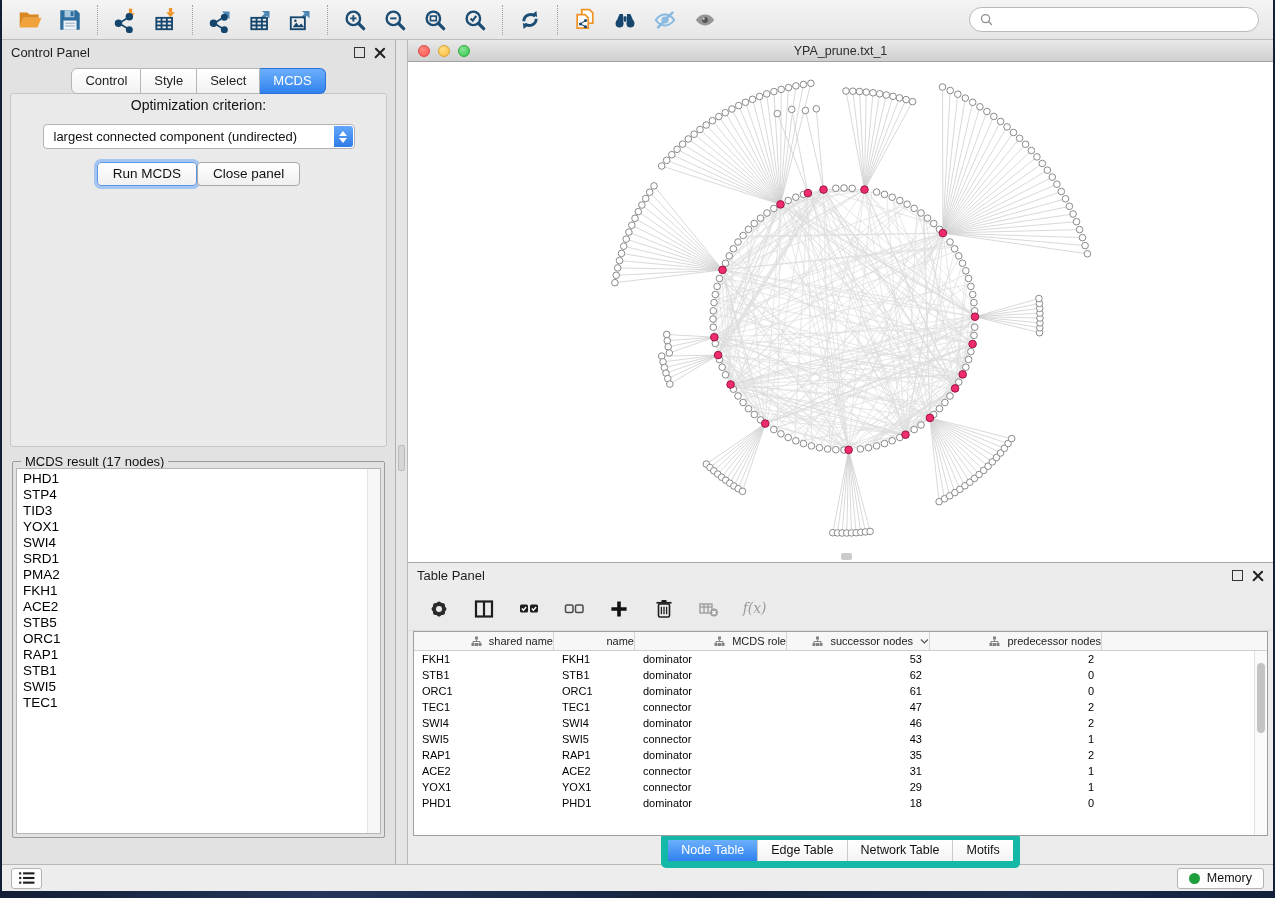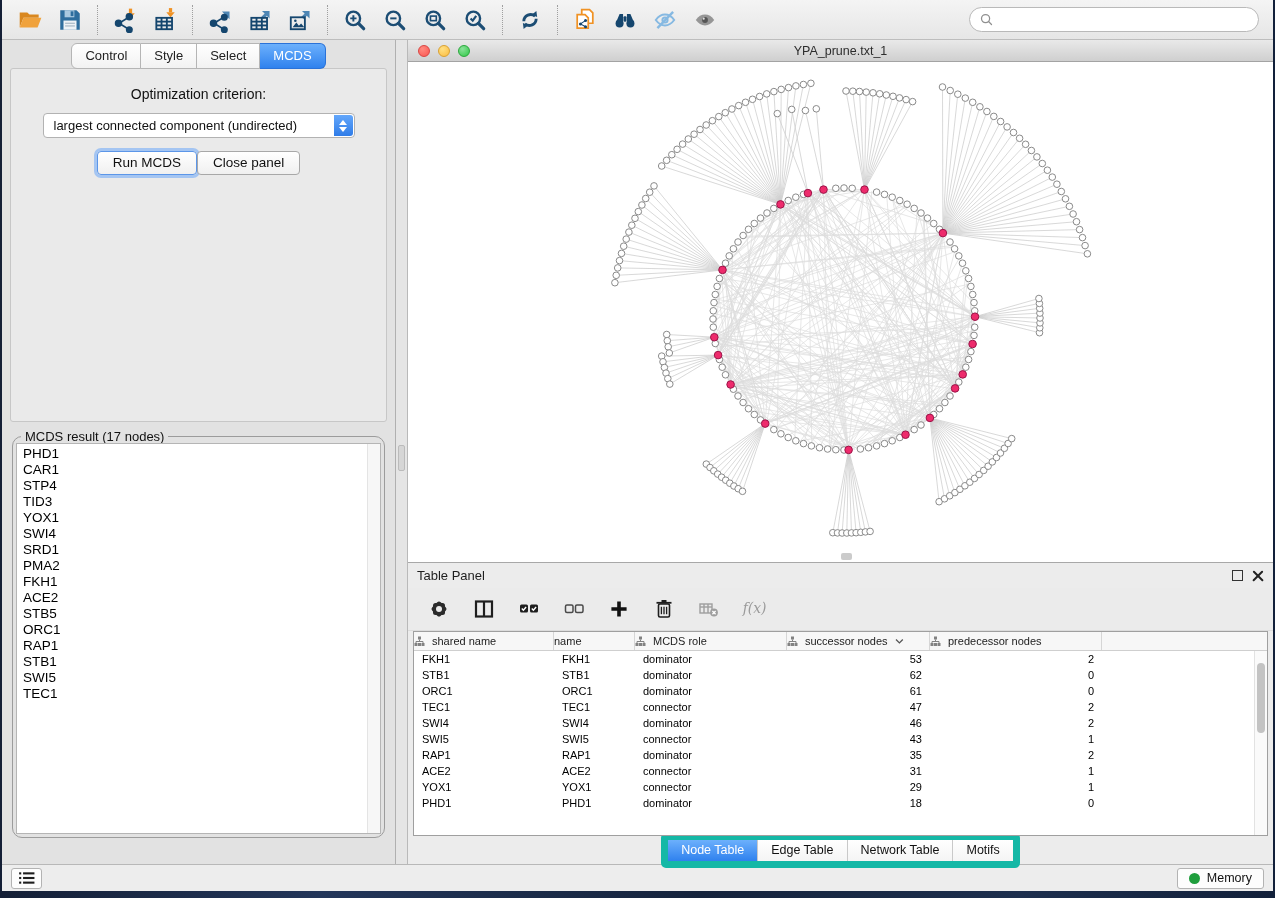--- a/index.html
+++ b/index.html
@@ -30,34 +30,34 @@
   .close-x:before { transform:rotate(45deg); } .close-x:after { transform:rotate(-45deg); }
 
   .cp-tabs { display:flex; justify-content:center; position:relative; z-index:2; margin-top:3px; }
   .cp-tab { padding:4px 13px 5px; background:linear-gradient(#ffffff,#f2f2f2); border:1px solid #b5b5b5;
     border-left-width:0; font-size:13px; color:#222; cursor:default; }
   .cp-tab:first-child { border-left-width:1px; border-radius:6px 0 0 6px; }
   .cp-tab:last-child { border-radius:0 6px 6px 0; }
   .cp-tab.active { background:linear-gradient(#6cb0fc,#3082ee); color:#fff; border-color:#2a72d8; }
 
   .cp-inner { margin:-1px 8px 0 8px; height:354px; background:#eaeaea; border:1px solid #c7c7c7;
-    border-radius:3px; text-align:center; padding-top:17px; flex:0 0 auto; }
+    border-radius:3px; text-align:center; padding-top:3px; flex:0 0 auto; }
   #opt-label { font-size:14px; color:#111; }
   #criterion-select { width:312px; height:25px; margin:11px auto 0; background:#fff; border:1px solid #b2b2b2;
     border-radius:4px; display:flex; align-items:center; padding-left:10px; font-size:13px; color:#111; position:relative; }
   .sel-stepper { position:absolute; right:1px; top:1px; bottom:1px; width:19px; border-radius:0 3px 3px 0;
     background:linear-gradient(#63a7fb,#2f7ce8); display:flex; flex-direction:column; align-items:center; justify-content:center; gap:2px; }
   .chev-up { width:0; height:0; border-left:4px solid transparent; border-right:4px solid transparent; border-bottom:5px solid #fff; }
   .chev-dn { width:0; height:0; border-left:4px solid transparent; border-right:4px solid transparent; border-top:5px solid #fff; }
   .btn-row { margin-top:13px; display:flex; justify-content:center; }
   .push-btn { font-family:inherit; font-size:13.5px; color:#111; padding:3px 15px 4px;
     background:linear-gradient(#ffffff,#f0f0f0); border:1px solid #a8a8a8; border-radius:4px; }
   .push-btn.focused { border-color:#5c96e8; box-shadow:0 0 0 3px rgba(106,166,248,.55); }
 
-  .group-box { margin:14px 10px 26px 10px; flex:1; position:relative; border:1px solid #9c9c9c; border-radius:10px; }
+  .group-box { margin:14px 10px 26px 10px; flex:1; position:relative; border:1px solid #9c9c9c; border-radius:2px; }
   .group-legend { position:absolute; top:-8px; left:8px; background:#e2e2e2; padding:0 4px; font-size:13px; color:#111; }
   .mcds-list { position:absolute; left:3px; right:3px; top:6px; bottom:3px; background:#fff; border:1px solid #b5b5b5; overflow:hidden; }
   .mcds-scroll-track { position:absolute; right:0; top:0; bottom:0; width:13px; background:#f7f7f7; border-left:1px solid #e4e4e4; }
   .list-item { font-size:13.5px; color:#000; line-height:16px; padding-left:6px; }
   .mcds-items { padding-top:2px; }
 
   
   #v-splitter { width:12px; background:#e5e5e5; border-right:1px solid #b9b9b9; position:relative; }
   .split-handle { position:absolute; top:405px; left:2px; width:7px; height:26px; background:#d6d6d6; border:1px solid #bbb; border-radius:2px; }
 
@@ -76,21 +76,21 @@
   #net-svg { position:absolute; inset:0; }
   .hscroll-thumb { position:absolute; bottom:2px; left:50%; width:11px; height:7px; background:#cbcbcb; border-radius:2px; }
 
   
   #table-panel { flex:1; display:flex; flex-direction:column; background:#ececec; min-height:0; }
   .tp-toolbar { height:43px; display:flex; align-items:center; gap:19px; padding:0 18px;
     background:#ebebeb; border-bottom:1px solid #dcdcdc; flex:0 0 auto; }
   .tp-tool { width:26px; height:26px; display:flex; align-items:center; justify-content:center; }
   .sheet { flex:1; margin:0 5px; background:#fff; border:1px solid #9f9f9f; position:relative; overflow:hidden; min-height:0; }
   .thead { display:flex; height:19px; background:#f7f7f7; border-bottom:1px solid #cfcfcf; }
-  .hcell { display:flex; align-items:center; justify-content:flex-start; gap:7px; font-size:11px; color:#222;
+  .hcell { display:flex; align-items:center; justify-content:flex-end; gap:7px; font-size:11px; color:#222;
     border-right:1px solid #d6d6d6; overflow:hidden; white-space:nowrap; flex:0 0 auto; }
   .hcell.filler { flex:1 1 auto; border-right:none; }
   .trow { display:flex; height:16px; align-items:center; font-size:11px; color:#000; }
   .tcell { padding:0 8px; overflow:hidden; white-space:nowrap; flex:0 0 auto; }
   .tcell.num { text-align:right; }
   .vscroll { position:absolute; top:19px; right:0; bottom:0; width:13px; background:#fafafa; border-left:1px solid #e2e2e2; }
   .vscroll-thumb { position:absolute; top:12px; left:2px; width:8px; height:70px; background:#c3c3c3; border-radius:4px; }
   .tp-tabs { height:28px; display:flex; align-items:center; justify-content:center; flex:0 0 auto; }
   .tp-tab-group { display:flex; border:7px solid #14b8a6; border-radius:5px; overflow:hidden; background:#fff;justify-content:center; }
   .tp-tab { padding:3px 13px 4px; font-size:12.5px; color:#111; border-right:1px solid #c9c9c9; background:linear-gradient(#fff,#f4f4f4); }
@@ -276,20 +276,27 @@
         <circle cx="10.5" cy="10.5" r="6.5" fill="none" stroke="#8f8f8f" stroke-width="2"></circle>
         <line x1="15.3" y1="15.3" x2="20" y2="20" stroke="#8f8f8f" stroke-width="2" stroke-linecap="round"></line>
       </svg>
       <input id="search-input" placeholder="" style="">
     </div>
   </div>
 
   <div id="main">
 
     <div id="control-panel">
+      <div class="panel-title-row">
+        <span>Control Panel</span>
+        <span class="panel-wctl">
+          <span class="float-btn"></span>
+          <span class="close-x"></span>
+        </span>
+      </div>
       <div class="cp-tabs" id="cp-tabs">
           <span class="cp-tab">Control</span>
           <span class="cp-tab">Style</span>
           <span class="cp-tab">Select</span>
           <span class="cp-tab active">MCDS</span>
         </div>
       <div class="cp-inner">
         <div id="opt-label">Optimization criterion:</div>
         <div id="criterion-select">
           <span>largest connected component (undirected)</span>
@@ -301,21 +308,20 @@
         <div class="btn-row">
           <button class="push-btn focused">Run MCDS</button>
           <button class="push-btn">Close panel</button>
         </div>
       </div>
       <div class="group-box">
         <span class="group-legend">MCDS result (17 nodes)</span>
         <div class="mcds-list">
           <div class="mcds-items" id="mcds-items">
               <div class="list-item">PHD1</div>
-              <div class="list-item">CAR1</div>
               <div class="list-item">STP4</div>
               <div class="list-item">TID3</div>
               <div class="list-item">YOX1</div>
               <div class="list-item">SWI4</div>
               <div class="list-item">SRD1</div>
               <div class="list-item">PMA2</div>
               <div class="list-item">FKH1</div>
               <div class="list-item">ACE2</div>
               <div class="list-item">STB5</div>
               <div class="list-item">ORC1</div>

